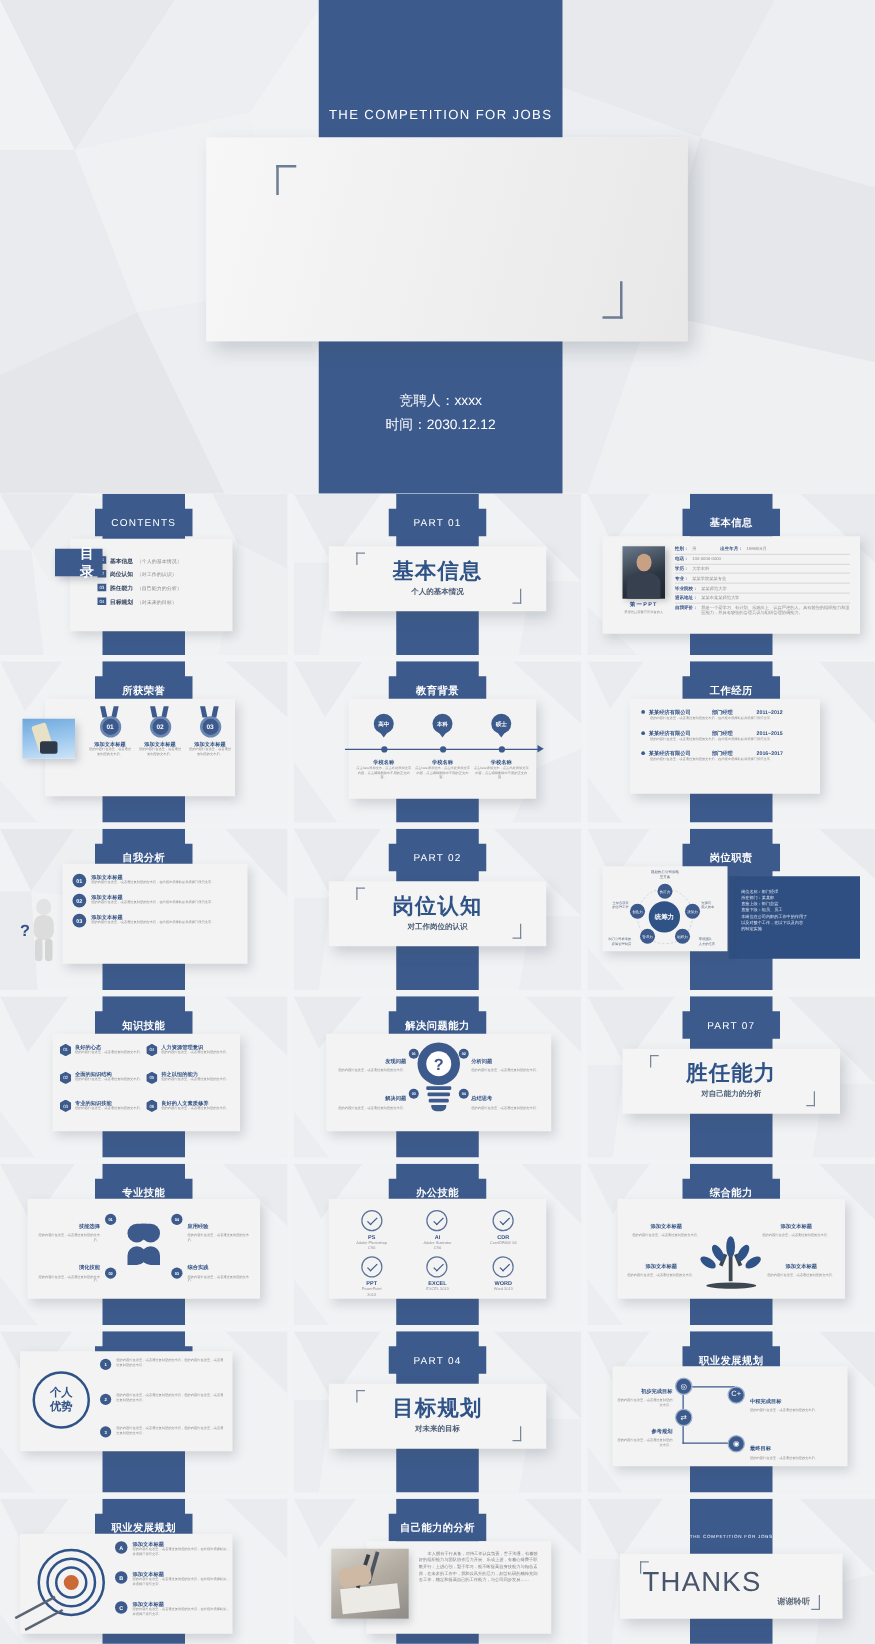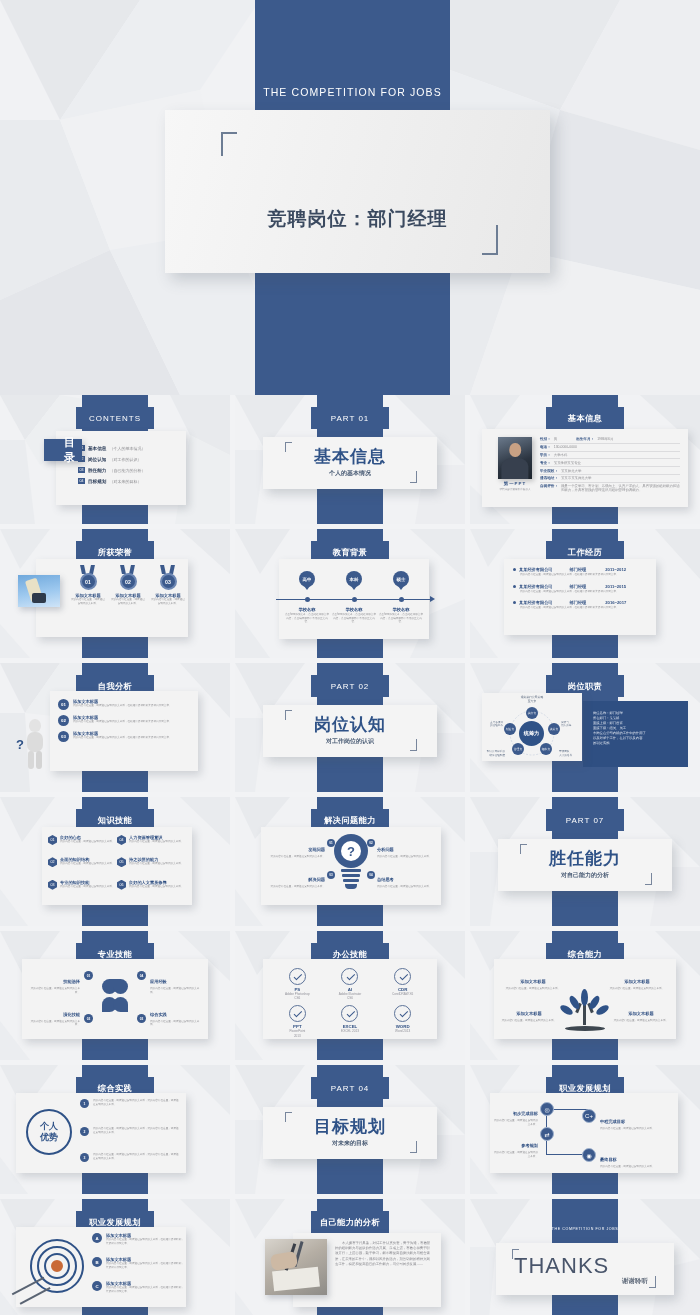--- a/index.html
+++ b/index.html
@@ -231,22 +231,25 @@
         <polygon points="450,220 520,250 470,395 450,395" fill="#e9ebee"></polygon>
         <polygon points="520,250 700,290 700,395 470,395" fill="#eff0f2"></polygon>
       </svg>
     </div>
     <div class="hero-band"></div>
     <div class="hero-eyebrow">THE COMPETITION FOR JOBS</div>
     <div class="hero-card">
       <div class="hero-inner">
         <div class="hero-bracket-tl"></div>
         <div class="hero-bracket-br"></div>
-        <div class="hero-sub">竞聘岗位：部门经理</div>
-      </div>
+      </div>
+    </div>
+    <div class="hero-meta">
+      <div>竞聘人：xxxx</div>
+      <div>时间：2030.12.12</div>
     </div>
   </div>
 
   <div class="grid">
 
     <div class="row">
 
       <div class="slide">
         <div class="poly-bg">
             <svg viewBox="0 0 230 129" preserveAspectRatio="none">
@@ -842,21 +845,21 @@
       <div class="slide">
         <div class="poly-bg">
             <svg viewBox="0 0 230 129" preserveAspectRatio="none">
           <polygon points="0,0 58,0 24,46" fill="#e8eaed"></polygon>
               <polygon points="180,0 230,0 230,50" fill="#e9ebee"></polygon>
           <polygon points="0,92 28,129 0,129" fill="#ebedf0"></polygon>
             </svg>
           </div>
         <div class="s-band"></div>
         <div class="s-head">综合实践</div>
-        <div class="s-card" style="left:16px;top:28px;width:170px;height:80px;">
+        <div class="s-card" style="left:16px;top:16px;width:170px;height:80px;">
           <div style="position:absolute;left:10px;top:16px;width:46px;height:46px;border-radius:50%;border:2px solid #2f5287;display:flex;align-items:center;justify-content:center;color:#2f5287;font-size:9px;font-weight:700;line-height:11px;text-align:center;white-space:pre-line;">个人
 优势</div>
           <div style="position:absolute;left:64px;top:6px;display:flex;gap:4px;align-items:flex-start;">
             <span class="cnum" style="width:9px;height:9px;font-size:3.4px;flex:0 0 9px;">1</span>
             <span class="tiny" style="width:86px;">您的内容打在这里，或者通过复制您的文本后，您的内容打在这里，或者通过复制您的文本后。</span>
           </div>
           <div style="position:absolute;left:64px;top:34px;display:flex;gap:4px;align-items:flex-start;">
             <span class="cnum" style="width:9px;height:9px;font-size:3.4px;flex:0 0 9px;">2</span>
             <span class="tiny" style="width:86px;">您的内容打在这里，或者通过复制您的文本后，您的内容打在这里，或者通过复制您的文本后。</span>
           </div>

